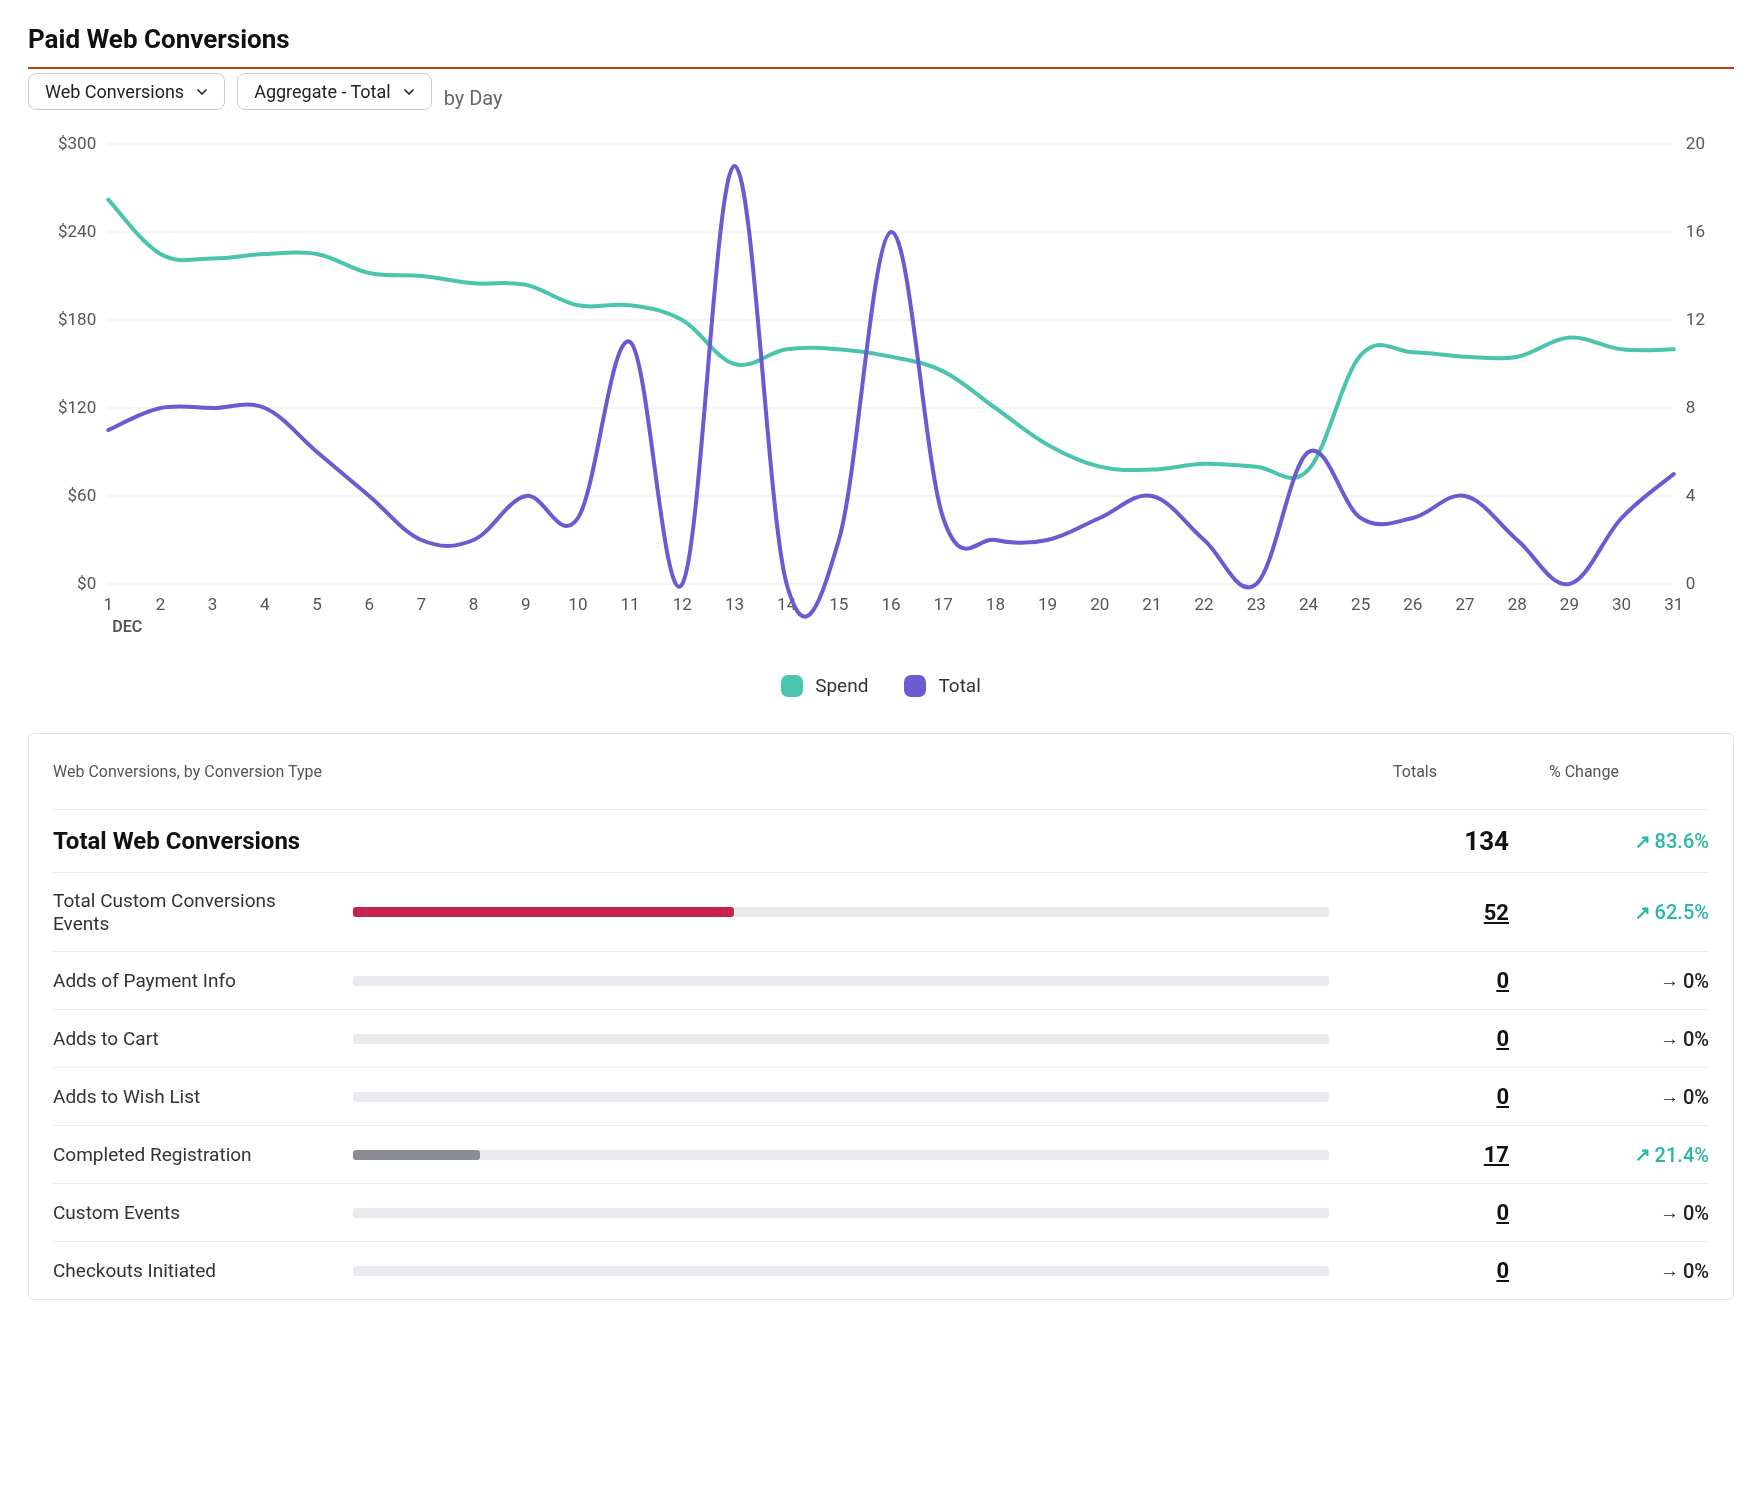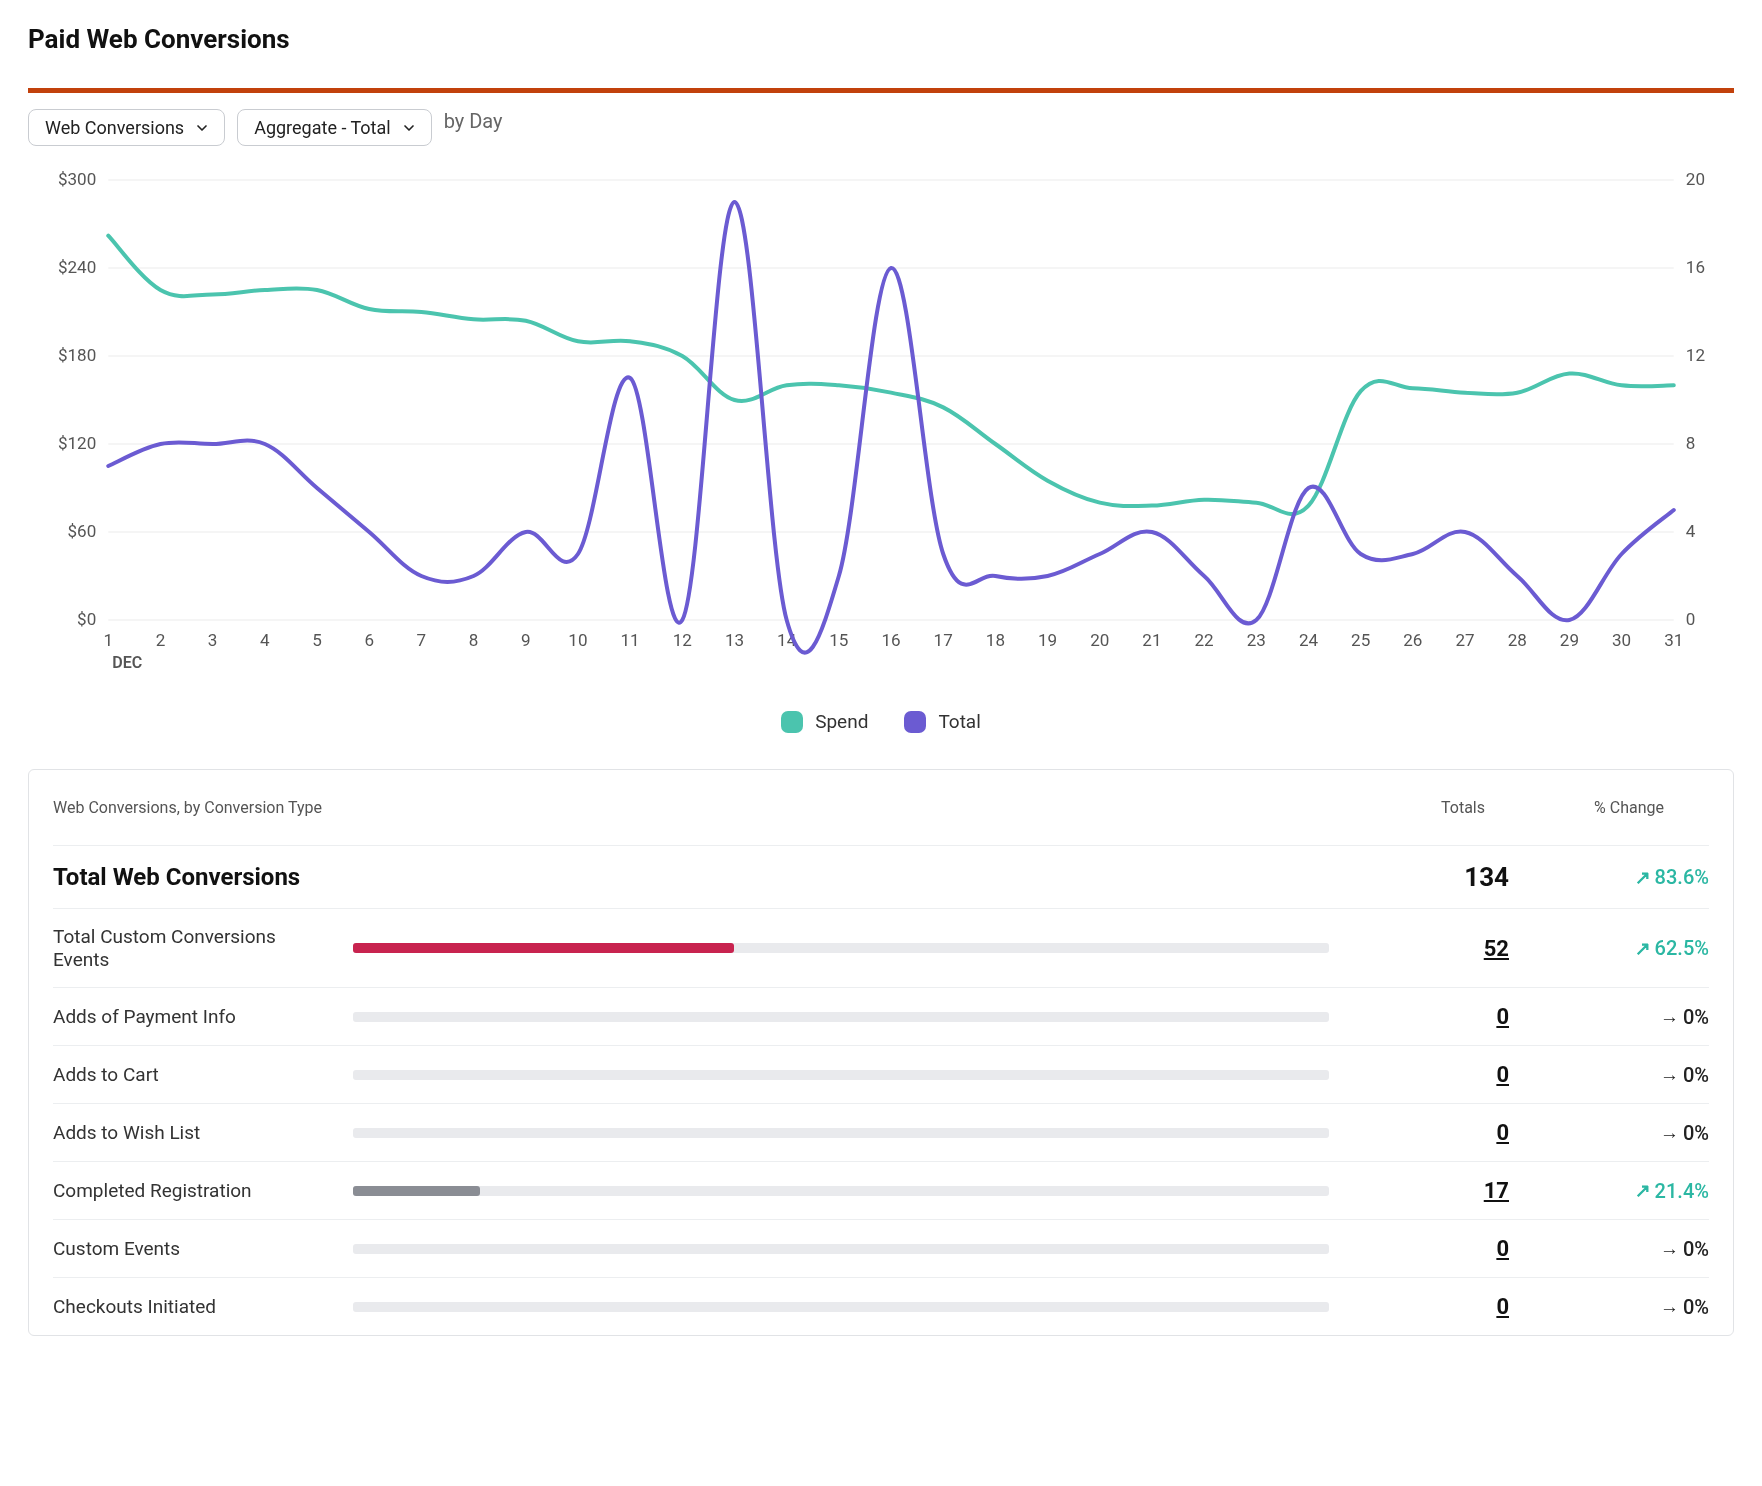--- a/index.html
+++ b/index.html
@@ -3,24 +3,24 @@
 <meta charset="utf-8">
 <style>
   * { box-sizing: border-box; }
   body {
     font-family: -apple-system, BlinkMacSystemFont, "Segoe UI", Roboto, Helvetica, Arial, sans-serif;
     margin: 0;
     padding: 24px 28px;
     background: #fff;
     color: #111;
   }
-  .header-block { border-bottom: 5px solid #c2410c; padding-bottom: 30px; margin-bottom: 16px; }
+  .header-block { border-bottom: 2px solid #c2410c; padding-bottom: 9px; margin-bottom: 4px; }
   .title { font-size: 26px; font-weight: 700; margin: 0 0 4px 0; }
   .subtitle { font-size: 19px; color: #444; margin: 0; }
-  .controls-row { display: flex; align-items: flex-start; gap: 12px; margin-bottom: 24px; }
+  .controls-row { display: flex; align-items: flex-end; gap: 12px; margin-bottom: 24px; }
   .dropdown {
     display: inline-flex; align-items: center; gap: 10px;
     border: 1px solid #c9ccd1; border-radius: 8px;
     padding: 7px 14px 7px 16px;
     font-size: 18px; color: #222; background: #fff; cursor: pointer;
   }
   .dropdown svg { width: 16px; height: 16px; stroke: #222; }
   .by-label { font-size: 20px; color: #666; }
 
   .chart-wrap { position: relative; width: 100%; height: 520px; margin-bottom: 20px; }
@@ -36,21 +36,21 @@
   .table-card {
     border: 1px solid #e1e3e6; border-radius: 6px; padding: 20px 24px 0 24px;
   }
   .thead-row, .trow {
     display: grid;
     grid-template-columns: 1fr 140px 160px;
     align-items: center;
     gap: 16px;
   }
   .thead-row { font-size: 16px; color: #555; padding: 8px 0 28px 0; border-bottom: 1px solid #eceef0; }
-  .thead-row .th-right { text-align: center; }
+  .thead-row .th-right { text-align: left; }
   .trow { padding: 16px 0; border-bottom: 1px solid #eceef0; gap: 40px; }
   .trow:last-child { border-bottom: none; }
   .row-title-strong { font-size: 24px; font-weight: 700; }
   .row-total-strong { font-size: 26px; font-weight: 700; text-align: right; }
   .label-text { font-size: 19px; color: #333; }
   .bar-wrap { flex: 1; min-width: 0; }
   .bar-bg { height: 10px; border-radius: 3px; background: #e9eaed; position: relative; }
   .bar-fg { height: 100%; border-radius: 3px; position: absolute; left: 0; top: 0; }
   .cell-total { font-size: 22px; font-weight: 700; text-align: right; color: #111; text-decoration: underline; }
   .cell-change { display: flex; align-items: center; justify-content: flex-end; gap: 4px; font-size: 20px; font-weight: 500; }

